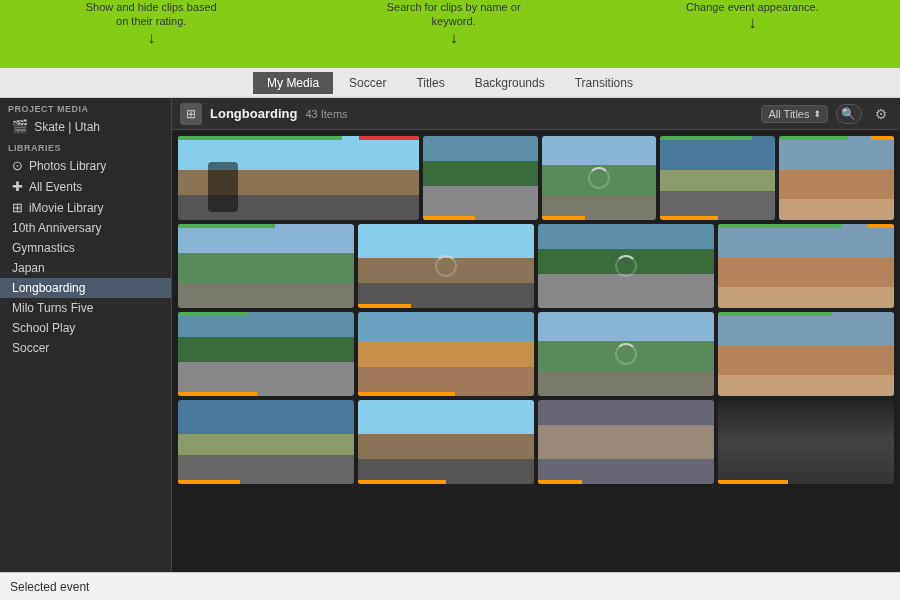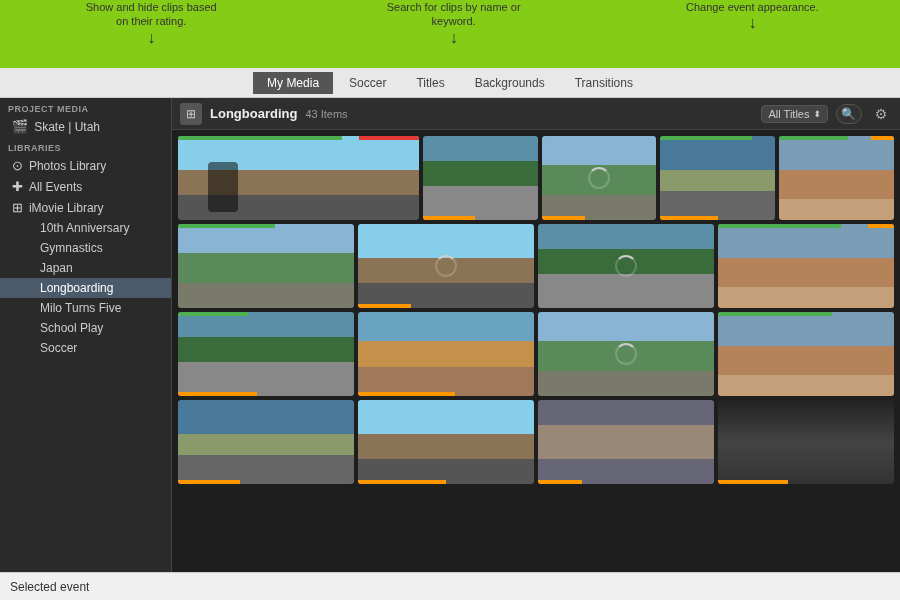--- a/index.html
+++ b/index.html
@@ -89,21 +89,21 @@
       font-size: 12px;
       color: #ccc;
       cursor: pointer;
       gap: 6px;
     }
     .sidebar-item.active {
       background: #4a5a6a;
       color: #fff;
     }
     .sidebar-item.indent {
-      padding-left: 40px;
+      padding-left: 12px;
     }
     .sidebar-icon {
       font-size: 13px;
       flex-shrink: 0;
     }
 
     
     .content-area {
       flex: 1;
       background: #1e1e1e;

